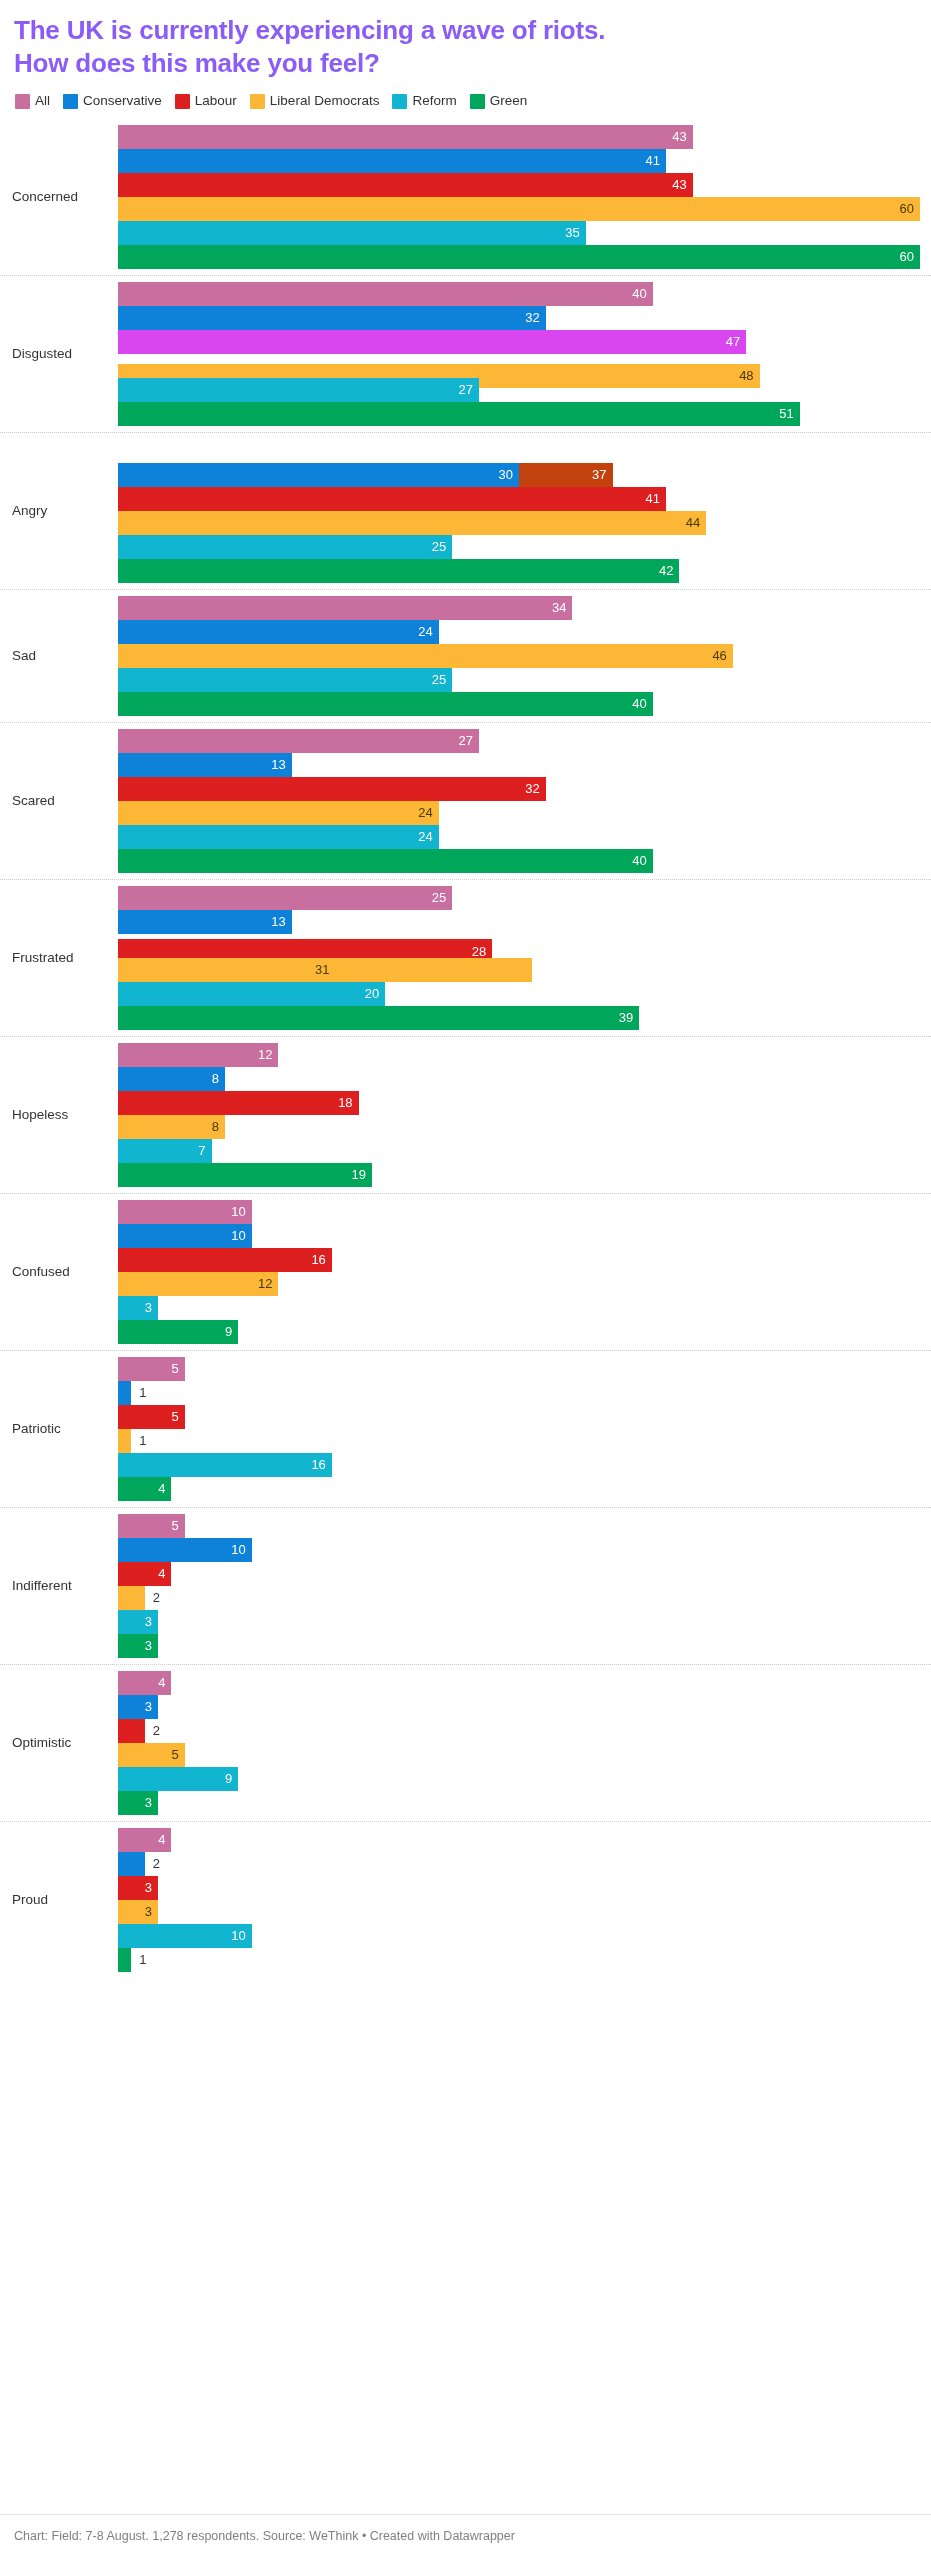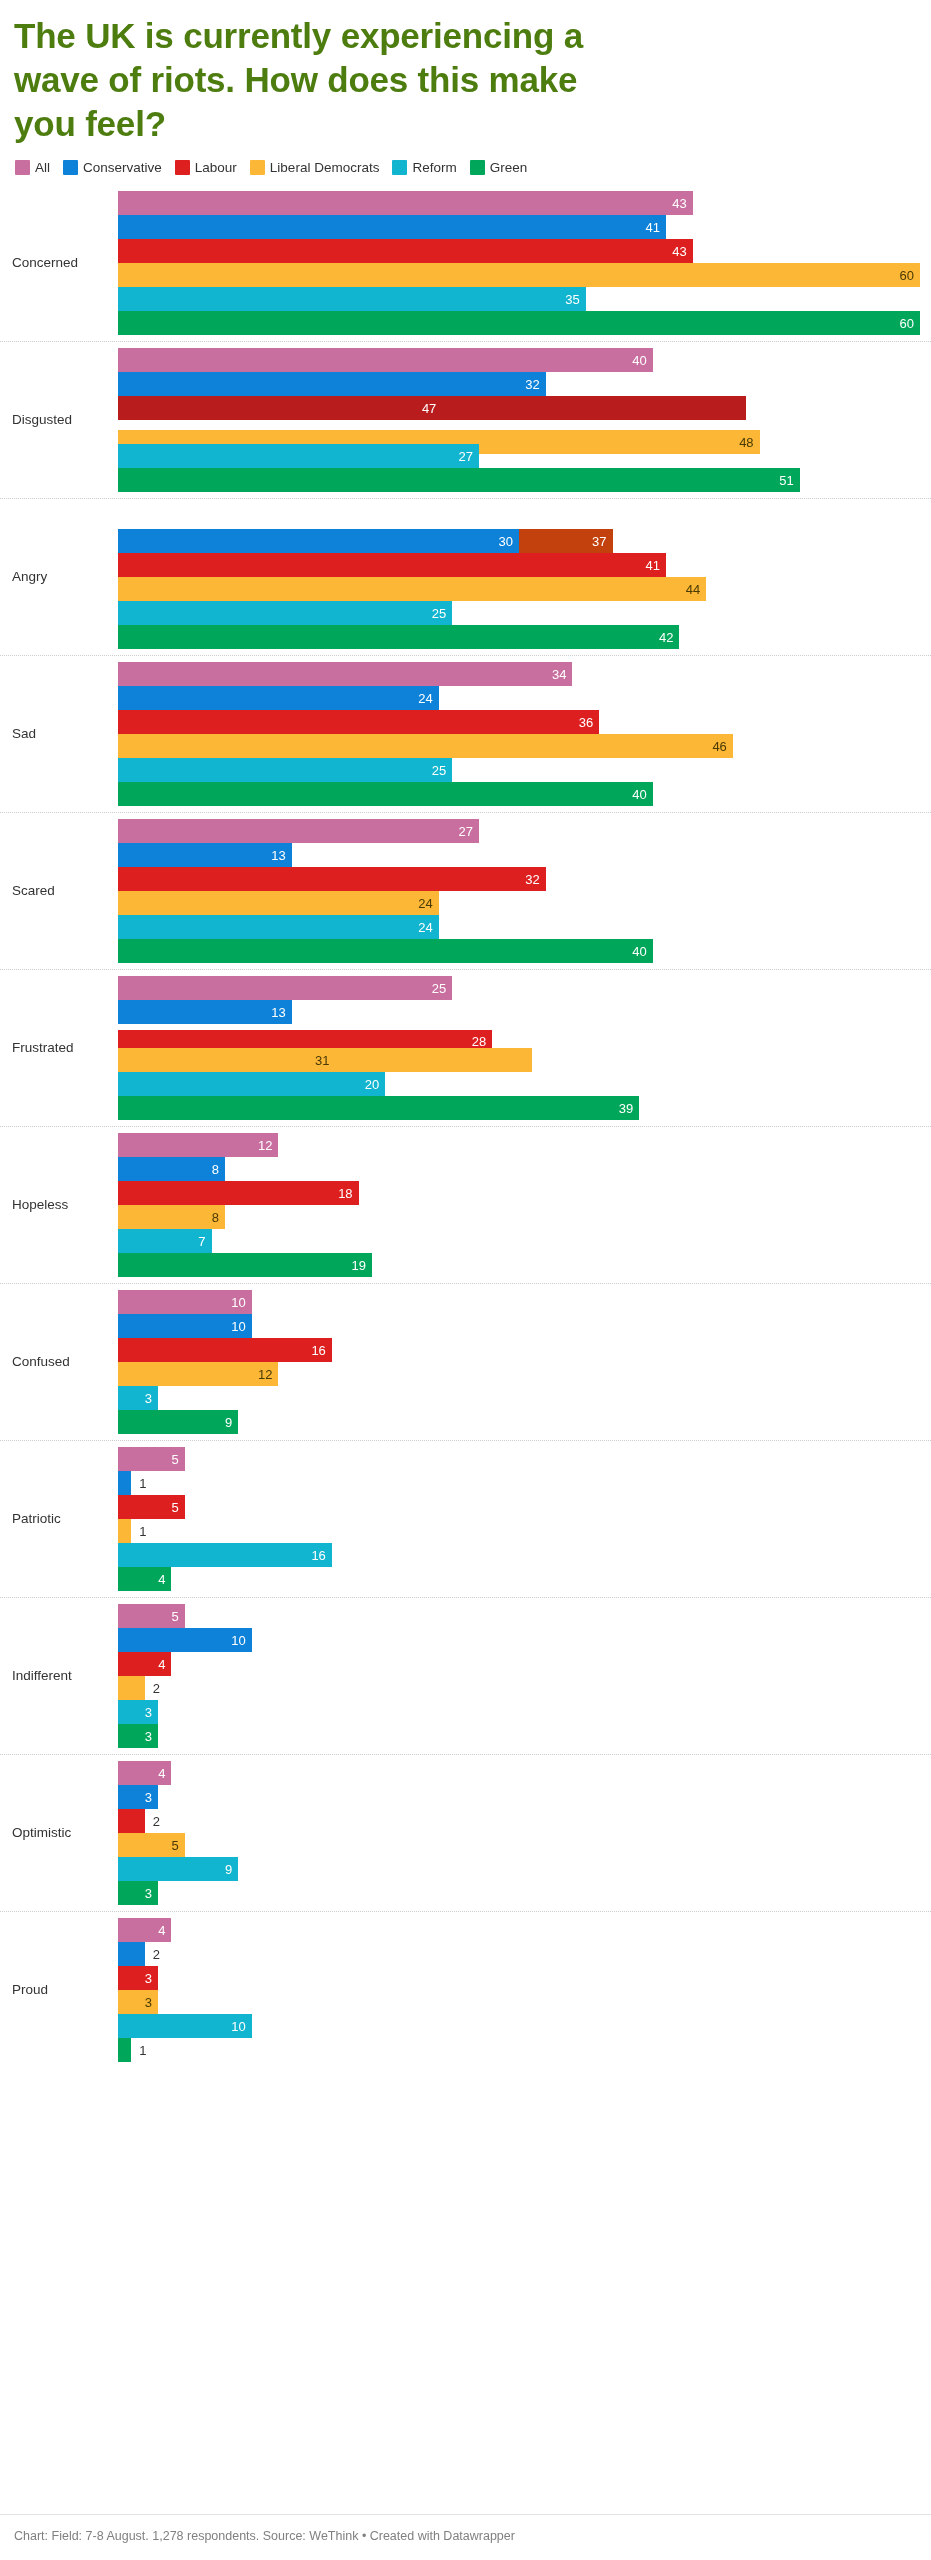--- a/index.html
+++ b/index.html
@@ -16,25 +16,25 @@
     position:relative;
     box-sizing:border-box;
     padding:0;
     background:#ffffff;
     overflow:hidden;
   }
 
   
   .header{ padding:14px 14px 0 14px; }
   .chart-title{
-    font-size:35px;
+    font-size:26px;
     line-height:1.26;
     font-weight:bold;
     letter-spacing:-0.2px;
-    color:#4d7c0f;
+    color:#8b5cf6;
     margin:0 0 0 0;
     max-width:600px;
   }
 
   .legend{
     display:flex;
     flex-wrap:wrap;
     align-items:center;
     gap:0px;
     margin:14px 0 0 0;
@@ -216,21 +216,21 @@
             <div class="bar" style="background: rgb(201, 111, 160); width: 66.6667%;">
               <span class="bar-value">40</span>
             </div>
           </div>
           <div class="bar-row">
             <div class="bar" style="background: rgb(13, 130, 216); width: 53.3333%;">
               <span class="bar-value">32</span>
             </div>
           </div>
           <div class="bar-row">
-            <div class="bar" style="background: #b91c1c; width: 78.3333%; justify-content: center;">
+            <div class="bar" style="background: #d946ef; width: 78.3333%;">
               <span class="bar-value">47</span>
             </div>
           </div>
           <div class="bar-row">
             <div class="bar" style="background: rgb(251, 183, 53); width: 80%; margin-top: 20px;">
               <span class="bar-value dark">48</span>
             </div>
           </div>
           <div class="bar-row">
             <div class="bar" style="background: rgb(18, 181, 207); width: 45%;">
@@ -283,25 +283,20 @@
         <div class="group-label">Sad</div>
         <div class="bars">
           <div class="bar-row">
             <div class="bar" style="background: rgb(201, 111, 160); width: 56.6667%;">
               <span class="bar-value">34</span>
             </div>
           </div>
           <div class="bar-row">
             <div class="bar" style="background: rgb(13, 130, 216); width: 40%;">
               <span class="bar-value">24</span>
-            </div>
-          </div>
-          <div class="bar-row">
-            <div class="bar" style="background: rgb(221, 31, 31); width: 60%;">
-              <span class="bar-value">36</span>
             </div>
           </div>
           <div class="bar-row">
             <div class="bar" style="background: rgb(251, 183, 53); width: 76.6667%;">
               <span class="bar-value dark">46</span>
             </div>
           </div>
           <div class="bar-row">
             <div class="bar" style="background: rgb(18, 181, 207); width: 41.6667%;">
               <span class="bar-value">25</span>

